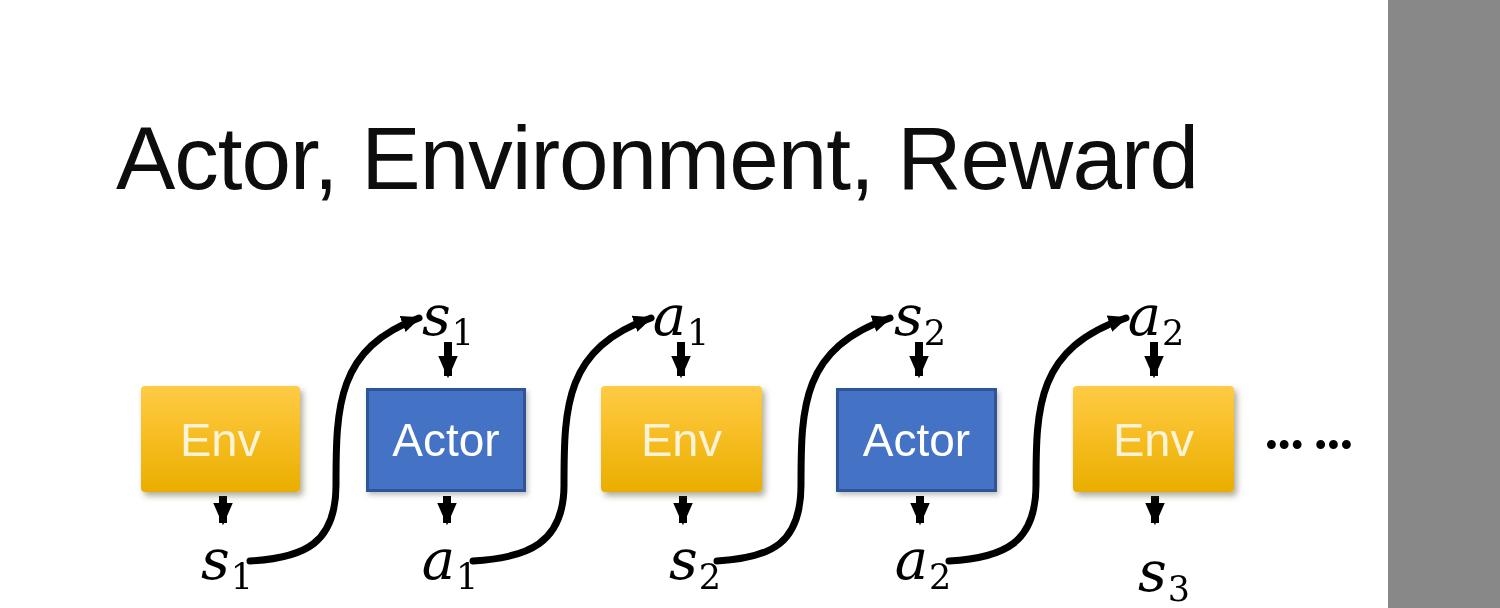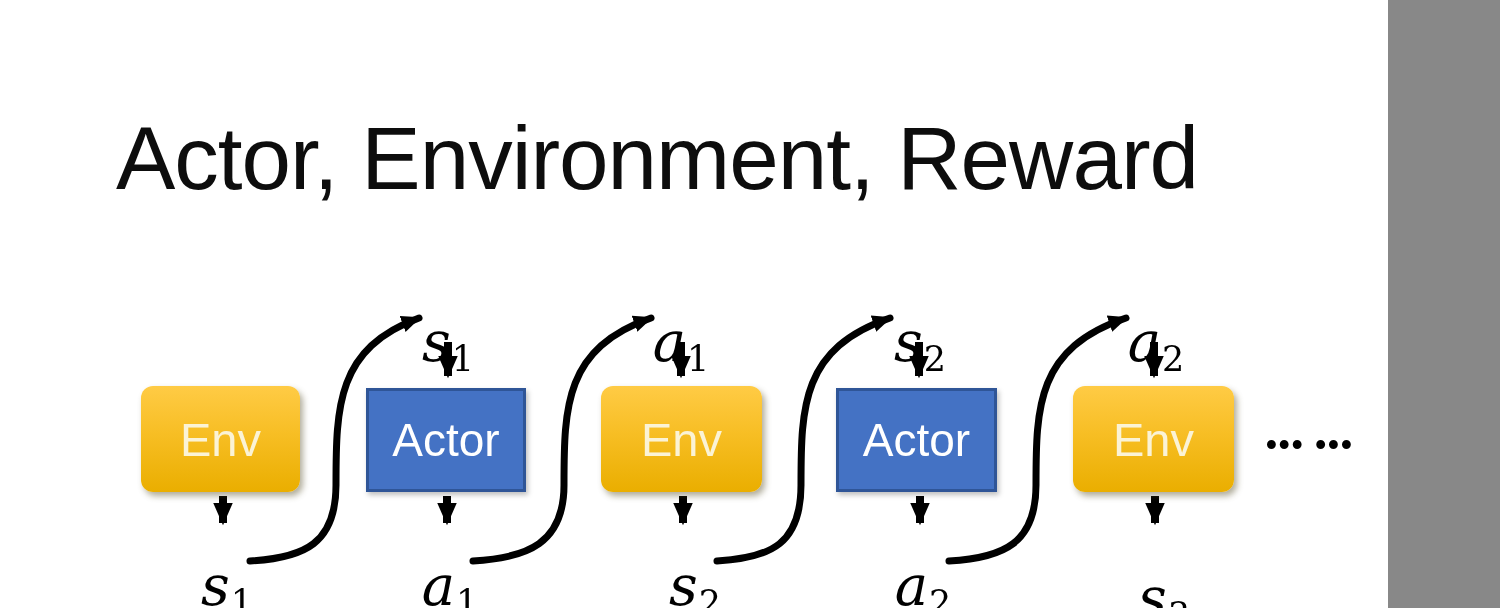--- a/index.html
+++ b/index.html
@@ -17,32 +17,32 @@
     letter-spacing:-1px;color:var(--title);white-space:nowrap;font-weight:400;
   }
   .layer{position:absolute;left:0;top:0;width:1500px;height:608px;}
   .layer svg{display:block;}
   .box{
     position:absolute;display:flex;align-items:center;justify-content:center;
     font-size:46px;line-height:1;box-sizing:border-box;
   }
   .box.env{
     background:linear-gradient(180deg,var(--env-top) 0%,#F7BE24 45%,var(--env-bottom) 100%);
-    color:var(--env-text);border-radius:12px;
+    color:var(--env-text);border-radius:4px;
     box-shadow:3px 4px 6px rgba(80,70,30,0.45);
     font-size:47px;
   }
   .box.actor{
     background:var(--actor-fill);color:var(--actor-text);
     border:3px solid var(--actor-border);
     box-shadow:2px 3px 5px rgba(0,0,0,0.25);
   }
   .mlabel{
     position:absolute;transform:translateX(-50%);white-space:nowrap;
-    color:#000;line-height:1;margin-top:26px;
+    color:#000;line-height:1;
   }
   .mvar{font-family:"DejaVu Serif",serif;font-style:italic;font-size:56px;}
   .msub{font-family:"DejaVu Serif",serif;font-size:35px;vertical-align:-10px;margin-left:1px;}
   .dots{
     position:absolute;left:1266px;top:429px;color:var(--arrow);
     font-size:31px;font-weight:bold;line-height:1;letter-spacing:2px;white-space:pre;
   }
 </style>
 </head>
 <body>

